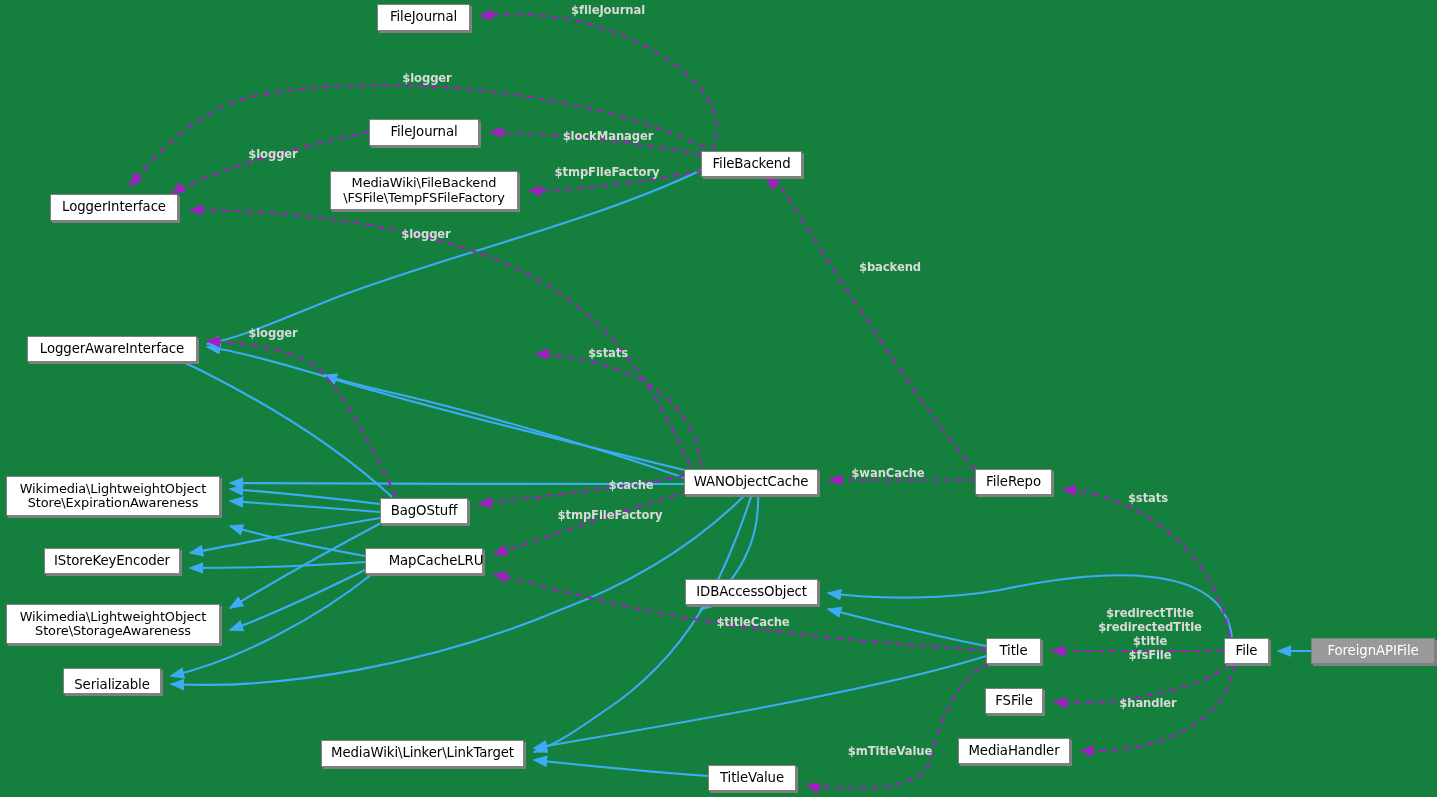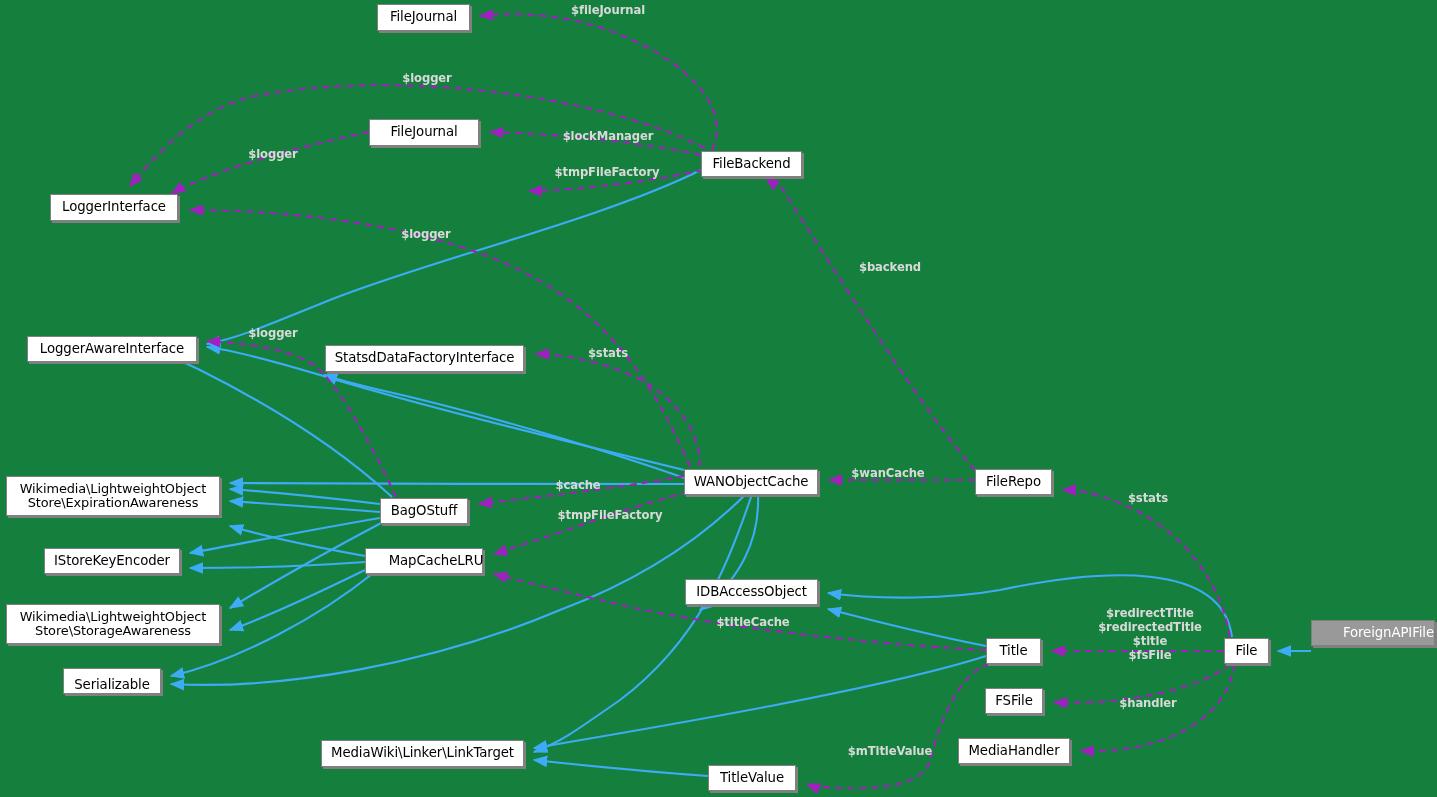--- a/index.html
+++ b/index.html
@@ -141,28 +141,29 @@
       <path d="M1234,664 C1230,710 1180,748 1100,751 C1090,751 1086,751 1081,751"></path>
 
       <path d="M990,664 C960,672 940,720 930,760 C926,782 890,790 840,788 C820,787 812,786 807,784"></path>
     </g>
   </svg>
 
   <div class="node" style="left:377px;top:4px;width:93px;height:27px;"><span>FileJournal</span></div>
 
   <div class="node" style="left:369px;top:119px;width:110px;height:27px;"><span>FileJournal</span></div>
 
+  <div class="node" style="left:330px;top:171px;width:188px;height:39px;font-size:12.9px;"><span>MediaWiki\FileBackend
+\FSFile\TempFSFileFactory</span></div>
 
   <div class="node" style="left:701px;top:151px;width:101px;height:26px;"><span>FileBackend</span></div>
 
   <div class="node" style="left:50px;top:194px;width:128px;height:27px;"><span>LoggerInterface</span></div>
 
   <div class="node" style="left:27px;top:336px;width:170px;height:26px;"><span>LoggerAwareInterface</span></div>
 
-  <div class="node" style="left:325px;top:345px;width:199px;height:27px;"><span>StatsdDataFactoryInterface</span></div>
 
   <div class="node" style="left:6px;top:476px;width:214px;height:40px;font-size:12.9px;"><span>Wikimedia\LightweightObject
 Store\ExpirationAwareness</span></div>
 
   <div class="node" style="left:380px;top:498px;width:88px;height:26px;"><span>BagOStuff</span></div>
 
   <div class="node" style="left:684px;top:469px;width:134px;height:26px;"><span>WANObjectCache</span></div>
 
   <div class="node" style="left:975px;top:469px;width:77px;height:26px;"><span>FileRepo</span></div>
 
@@ -174,40 +175,40 @@
 Store\StorageAwareness</span></div>
 
   <div class="node" style="left:685px;top:579px;width:133px;height:26px;"><span>IDBAccessObject</span></div>
 
   <div class="node" style="left:63px;top:668px;width:98px;height:26px;align-items:flex-end;"><span>Serializable</span></div>
 
   <div class="node" style="left:986px;top:638px;width:55px;height:26px;"><span>Title</span></div>
 
   <div class="node" style="left:1224px;top:638px;width:45px;height:26px;"><span>File</span></div>
 
-  <div class="node current" style="left:1311px;top:620px;width:124px;height:26px;justify-content:flex-end;"><span>ForeignAPIFile</span></div>
+  <div class="node current" style="left:1311px;top:638px;width:124px;height:26px;"><span>ForeignAPIFile</span></div>
 
   <div class="node" style="left:985px;top:688px;width:58px;height:26px;"><span>FSFile</span></div>
 
   <div class="node" style="left:321px;top:740px;width:203px;height:27px;"><span>MediaWiki\Linker\LinkTarget</span></div>
 
   <div class="node" style="left:958px;top:738px;width:112px;height:26px;text-align:right;"><span>MediaHandler</span></div>
 
   <div class="node" style="left:708px;top:765px;width:88px;height:26px;"><span>TitleValue</span></div>
 
   <div class="edge-label" style="left:566px;top:3px;width:84px;">$fileJournal</div>
   <div class="edge-label" style="left:399px;top:71px;width:56px;">$logger</div>
   <div class="edge-label" style="left:556px;top:129px;width:104px;">$lockManager</div>
   <div class="edge-label" style="left:245px;top:147px;width:56px;">$logger</div>
   <div class="edge-label" style="left:546px;top:165px;width:122px;">$tmpFileFactory</div>
   <div class="edge-label" style="left:398px;top:227px;width:56px;">$logger</div>
   <div class="edge-label" style="left:857px;top:260px;width:66px;">$backend</div>
   <div class="edge-label" style="left:245px;top:326px;width:56px;">$logger</div>
   <div class="edge-label" style="left:585px;top:346px;width:46px;">$stats</div>
-  <div class="edge-label" style="left:552px;top:478px;width:52px;">$cache</div>
+  <div class="edge-label" style="left:605px;top:478px;width:52px;">$cache</div>
   <div class="edge-label" style="left:847px;top:466px;width:82px;">$wanCache</div>
   <div class="edge-label" style="left:1126px;top:491px;width:44px;">$stats</div>
   <div class="edge-label" style="left:551px;top:508px;width:118px;">$tmpFileFactory</div>
   <div class="edge-label" style="left:708px;top:615px;width:90px;">$titleCache</div>
   <div class="edge-label" style="left:1092px;top:606px;width:116px;">$redirectTitle
 $redirectedTitle
 $title
 $fsFile</div>
   <div class="edge-label" style="left:1114px;top:696px;width:68px;">$handler</div>
   <div class="edge-label" style="left:841px;top:744px;width:98px;">$mTitleValue</div>

